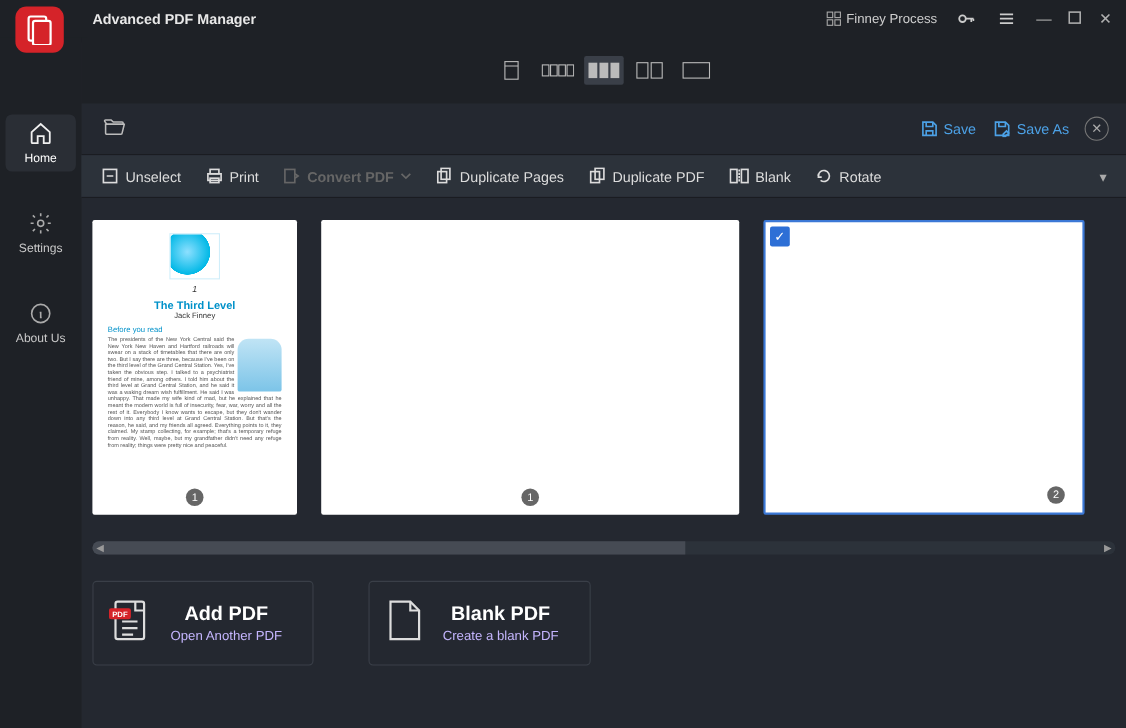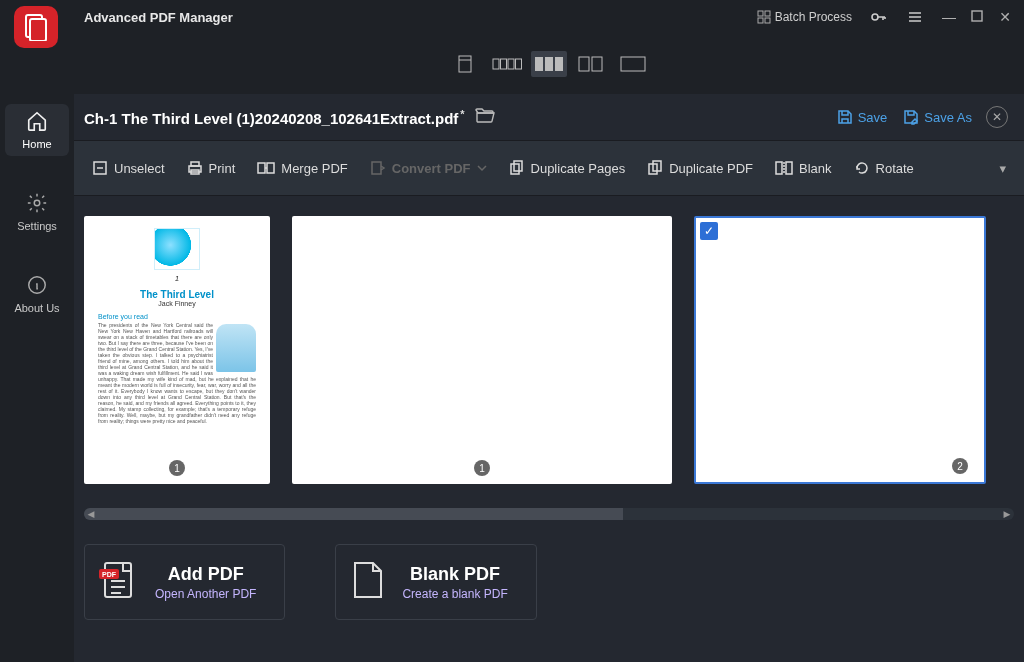--- a/index.html
+++ b/index.html
@@ -19,21 +19,21 @@
   .main { flex: 1; background: #242830; display: flex; flex-direction: column; border-top-left-radius: 6px; }
   .viewmode-bar { height: 60px; display:flex; align-items:center; justify-content:center; gap: 6px; background:#1e2126; }
   .vm { width: 36px; height: 26px; display:flex; align-items:center; justify-content:center; cursor:pointer; border-radius:2px; }
   .vm.sel { background:#3a3f48; }
   .doc-header { height: 46px; display:flex; align-items:center; padding: 0 16px 0 10px; }
   .doc-title { font-size: 15px; font-weight: 600; color:#fff; }
   .doc-title sup { font-size: 11px; margin-left: 2px; color:#ddd; }
   .doc-header .spacer { flex:1; }
   .hdr-btn { display:inline-flex; align-items:center; gap:5px; color:#4ca1e6; font-size:13px; cursor:pointer; margin-left:16px; }
   .close-doc { width:22px; height:22px; border:1px solid #777; border-radius:50%; display:flex; align-items:center; justify-content:center; color:#aaa; font-size:12px; margin-left:14px; cursor:pointer;}
-  .toolbar { height: 56px; background:#2c323a; display:flex; align-items:center; padding: 0 8px; gap: 2px; border-top: 1px solid #1a1c21; border-bottom:1px solid #1a1c21;}
+  .toolbar { height: 40px; background:#2c323a; display:flex; align-items:center; padding: 0 8px; gap: 2px; border-top: 1px solid #1a1c21; border-bottom:1px solid #1a1c21;}
   .tbtn { display:inline-flex; align-items:center; gap:6px; font-size:13px; color:#dcdcdc; padding: 5px 10px; border-radius:3px; cursor:pointer; white-space:nowrap; }
   .tbtn.disabled { color:#666; cursor:default;font-weight:bold; }
   .tbtn svg { flex-shrink:0; }
   .toolbar .menu-dots { margin-left:auto; padding-right:10px; color:#aaa;}
   .pages-area { flex:1; padding: 20px 10px 8px 10px; overflow:hidden; display:flex; flex-direction:column; }
   .pages-row { display:flex; gap: 22px; align-items:flex-start; height: 278px;}
   .thumb1 { width: 186px; height:268px; background:#fff; border-radius:2px; position:relative; display:flex; flex-direction:column; align-items:center; }
   .thumb2, .thumb3 { width: 380px; height:268px; background:#fff; border-radius:2px; position:relative; }
   .thumb3 { border: 2px solid #3b78d6; width: 292px; }
   .page-badge { position:absolute; bottom: 8px; left:50%; transform:translateX(-50%); width:16px; height:16px; background:#666; color:#fff; border-radius:50%; font-size:10px; display:flex; align-items:center; justify-content:center;}
@@ -70,21 +70,21 @@
   <span style="width:56px"></span>
   <span class="app-title">Advanced PDF Manager</span>
   <span class="spacer"></span>
   <span class="tb-btn">
     <svg width="14" height="14" viewBox="0 0 14 14">
         <rect x="1" y="1" width="5" height="5" stroke="#aaa" fill="none"></rect>
         <rect x="8" y="1" width="5" height="5" stroke="#aaa" fill="none"></rect>
         <rect x="1" y="8" width="5" height="5" stroke="#aaa" fill="none"></rect>
         <rect x="8" y="8" width="5" height="5" stroke="#aaa" fill="none"></rect>
       </svg>
-    <span>Batch Process</span>
+    <span>Finney Process</span>
   </span>
   <span class="tb-btn">
     <svg width="16" height="14" viewBox="0 0 16 14">
         <circle cx="5" cy="7" r="3" stroke="#ccc" fill="none" stroke-width="1.6"></circle>
         <path d="M8 7h7M13 7v3M15 7v2" stroke="#ccc" stroke-width="1.6"></path>
       </svg>
   </span>
   <span class="tb-btn">
     <svg width="14" height="12" viewBox="0 0 14 12">
         <path d="M1 2h12M1 6h12M1 10h12" stroke="#ccc" stroke-width="1.6"></path>
@@ -153,23 +153,20 @@
           </svg>
         </div>
       <div class="vm">
           <svg width="26" height="18">
             <rect x="1" y="2" width="24" height="14" stroke="#bbb" fill="none"></rect>
           </svg>
         </div>
     </div>
 
     <div class="doc-header">
-      <span class="doc-title">
-        <span>Ch-1 The Third Level (1)20240208_102641Extract.pdf</span><sup>*</sup>
-      </span>
       <span class="folder-icon">
         <svg width="20" height="16" viewBox="0 0 20 16" stroke="#bbb" fill="none" stroke-width="1.4">
             <path d="M1 3a1 1 0 0 1 1-1h5l2 2h8a1 1 0 0 1 1 1v1H3z"></path>
             <path d="M2 6h17l-2 8a1 1 0 0 1-1 1H3a1 1 0 0 1-1-1z"></path>
           </svg>
       </span>
       <span class="spacer"></span>
       <span class="hdr-btn">
         <svg width="16" height="16" viewBox="0 0 16 16" stroke="#4ca1e6" fill="none" stroke-width="1.5">
             <path d="M2 2h9l3 3v9H2z"></path>
@@ -196,28 +193,20 @@
           </svg>
         <span>Unselect</span>
       </div>
       <div class="tbtn">
         <svg width="16" height="16" stroke="#dcdcdc" fill="none" stroke-width="1.5">
             <rect x="4" y="2" width="8" height="4"></rect>
             <rect x="2" y="6" width="12" height="6"></rect>
             <rect x="4" y="10" width="8" height="4"></rect>
           </svg>
         <span>Print</span>
-      </div>
-      <div class="tbtn">
-        <svg width="18" height="16" stroke="#dcdcdc" fill="none" stroke-width="1.5">
-            <rect x="1" y="3" width="7" height="10"></rect>
-            <rect x="10" y="3" width="7" height="10"></rect>
-            <path d="M8 8h2"></path>
-          </svg>
-        <span>Merge PDF</span>
       </div>
       <div class="tbtn disabled">
         <svg width="16" height="16" stroke="#666" fill="none" stroke-width="1.5">
             <rect x="2" y="2" width="9" height="12"></rect>
             <path d="M11 6l3 2-3 2"></path>
           </svg>
         <span>Convert PDF</span>
         <svg width="10" height="8">
             <path d="M1 2l4 4 4-4" stroke="#666" fill="none" stroke-width="1.5"></path>
           </svg>

